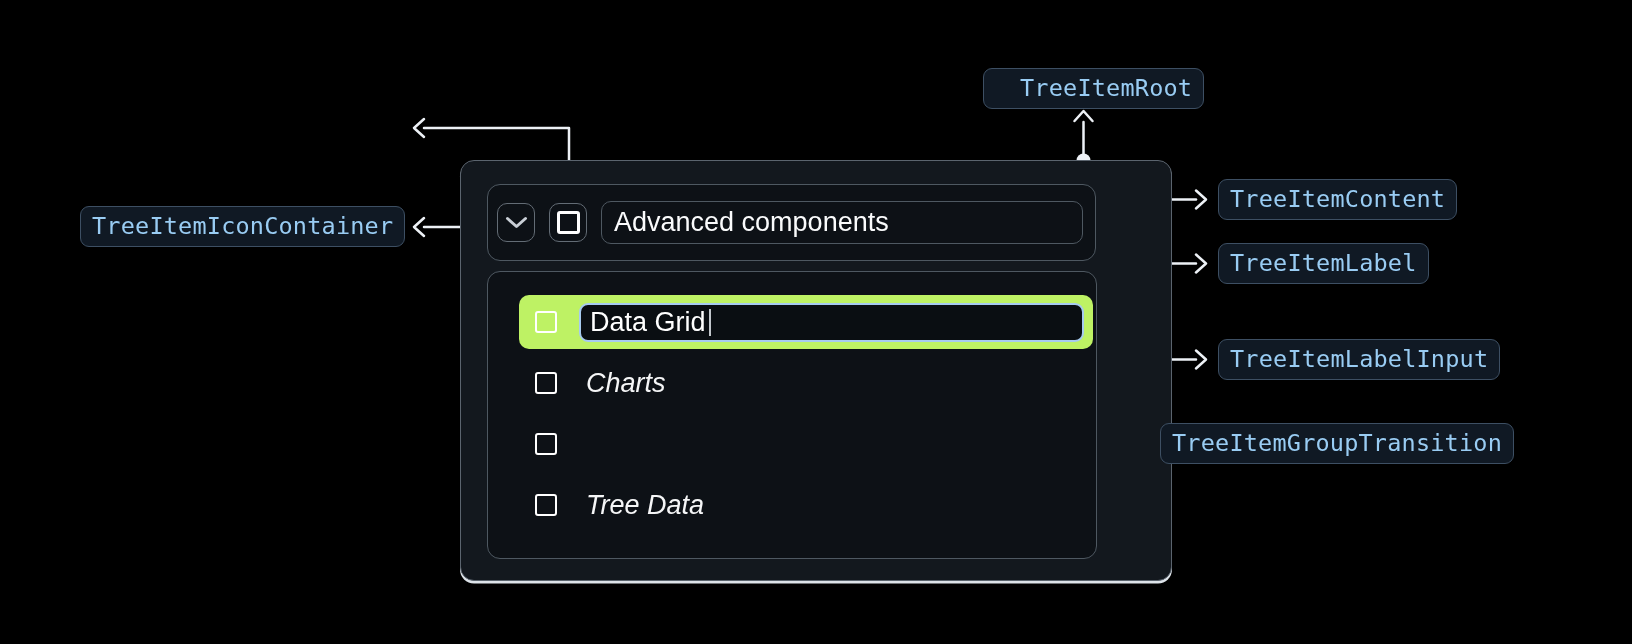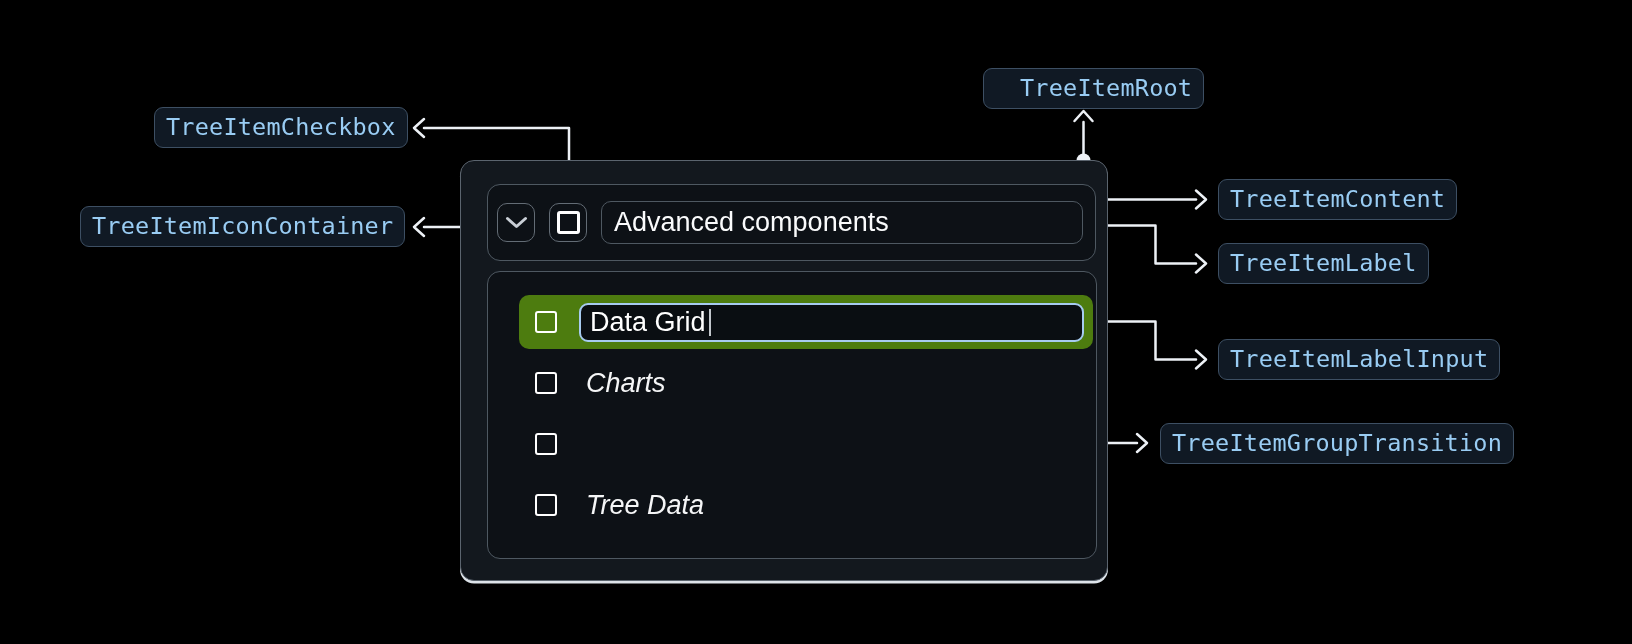--- a/index.html
+++ b/index.html
@@ -35,21 +35,21 @@
     font-family: "DejaVu Sans Mono", monospace;
     font-size: 23.5px;
     letter-spacing: 0.2px;
     white-space: nowrap;
   }
 
   
   .root-box {
     position: absolute;
     left: 460px; top: 160px;
-    width: 648px; height: 421px;
+    width: 712px; height: 421px;
     background: #13181e;
     border: 1.5px solid #5b646e;
     border-radius: 14px;
     box-shadow: 0 2.5px 0 0 #dde3e9;
   }
 
   .content-box {
     position: absolute;
     left: 26px; top: 23px;
     width: 609px; height: 77px;
@@ -109,21 +109,21 @@
   }
 
   .row {
     height: 54px;
     border-radius: 10px;
     display: flex;
     align-items: center;
     flex: none;
   }
   .row .cb { margin-left: 16px; width: 22px; height: 22px; border-width: 2.8px; }
-  .row.selected { background: #4d7c0f; }
+  .row.selected { background: #bef264; }
   .row-label {
     margin-left: 29px;
     color: #f5f6f7;
     font-size: 27px;
     white-space: nowrap;
     font-style: italic;
   }
 
   .label-input {
     margin-left: 22px;
@@ -238,20 +238,19 @@
 
       <div class="row">
         <span class="cb"></span>
         <span class="row-label">Tree Data</span>
       </div>
 
     </div>
   </div>
 
   <div class="badge" style="left:983px;  top:68px;padding-left:36px;">TreeItemRoot</div>
-  <div class="badge" style="left:154px;  top:107px;">TreeItemCheckbox</div>
   <div class="badge" style="left:1218px; top:179px;">TreeItemContent</div>
   <div class="badge" style="left:80px;   top:206px;">TreeItemIconContainer</div>
   <div class="badge" style="left:1218px; top:243px;">TreeItemLabel</div>
   <div class="badge" style="left:1218px; top:339px;">TreeItemLabelInput</div>
   <div class="badge" style="left:1160px; top:423px;">TreeItemGroupTransition</div>
 
 </div>
 
 </body></html>

